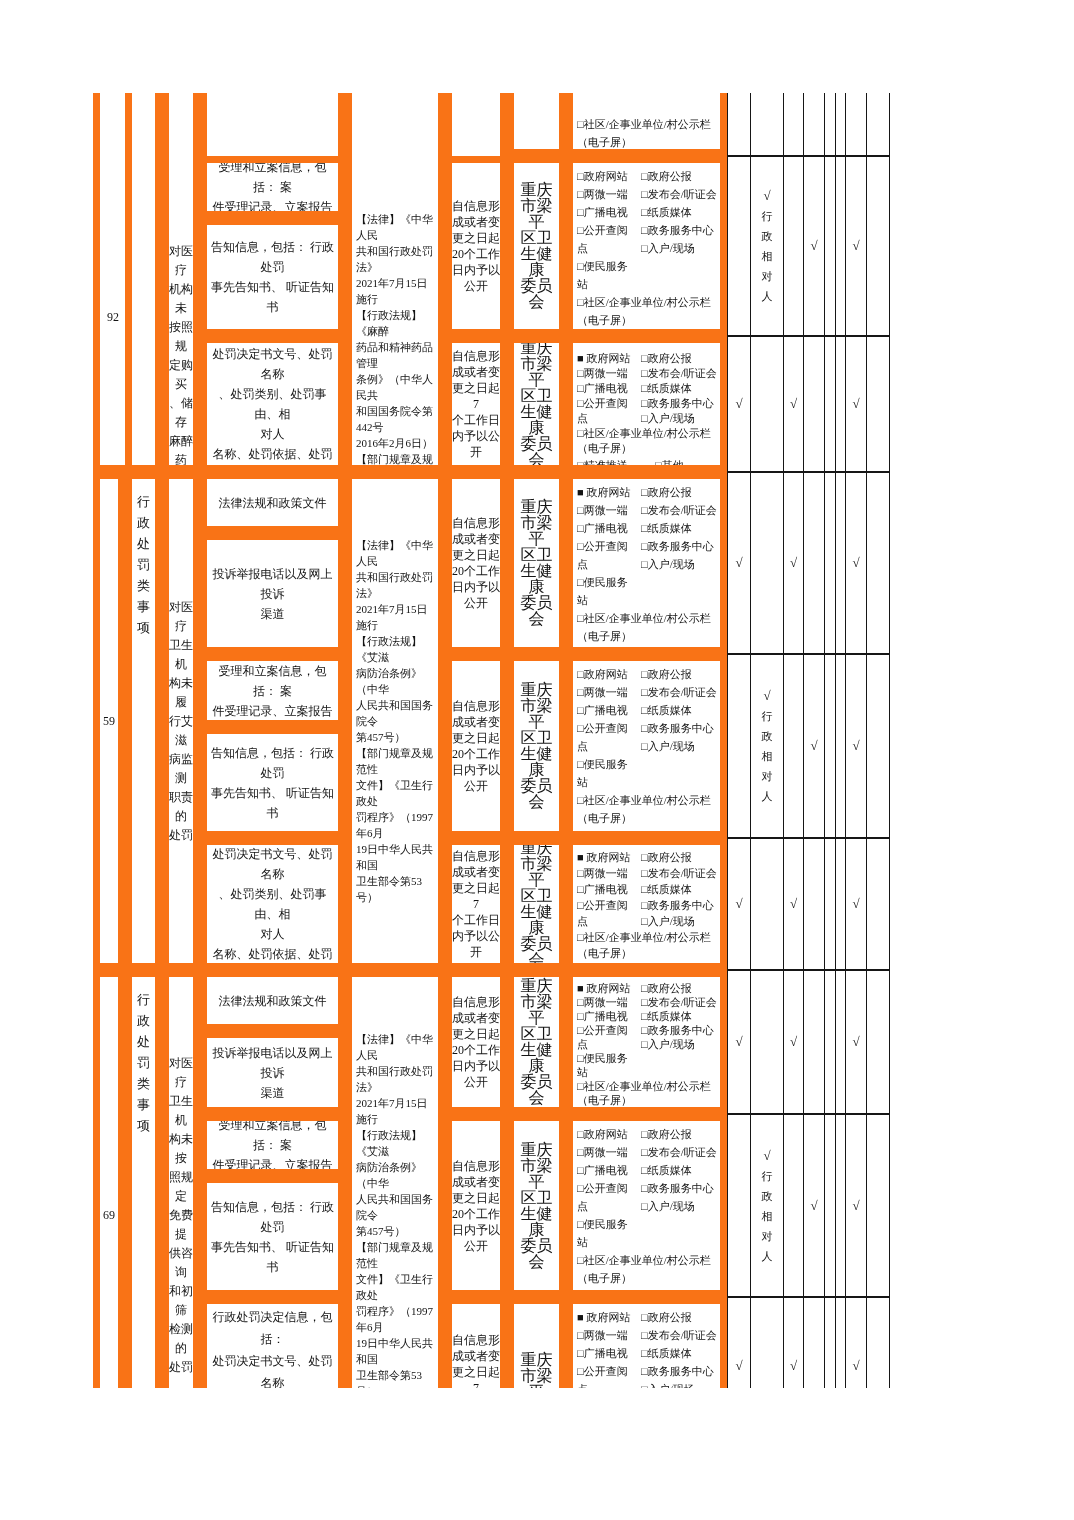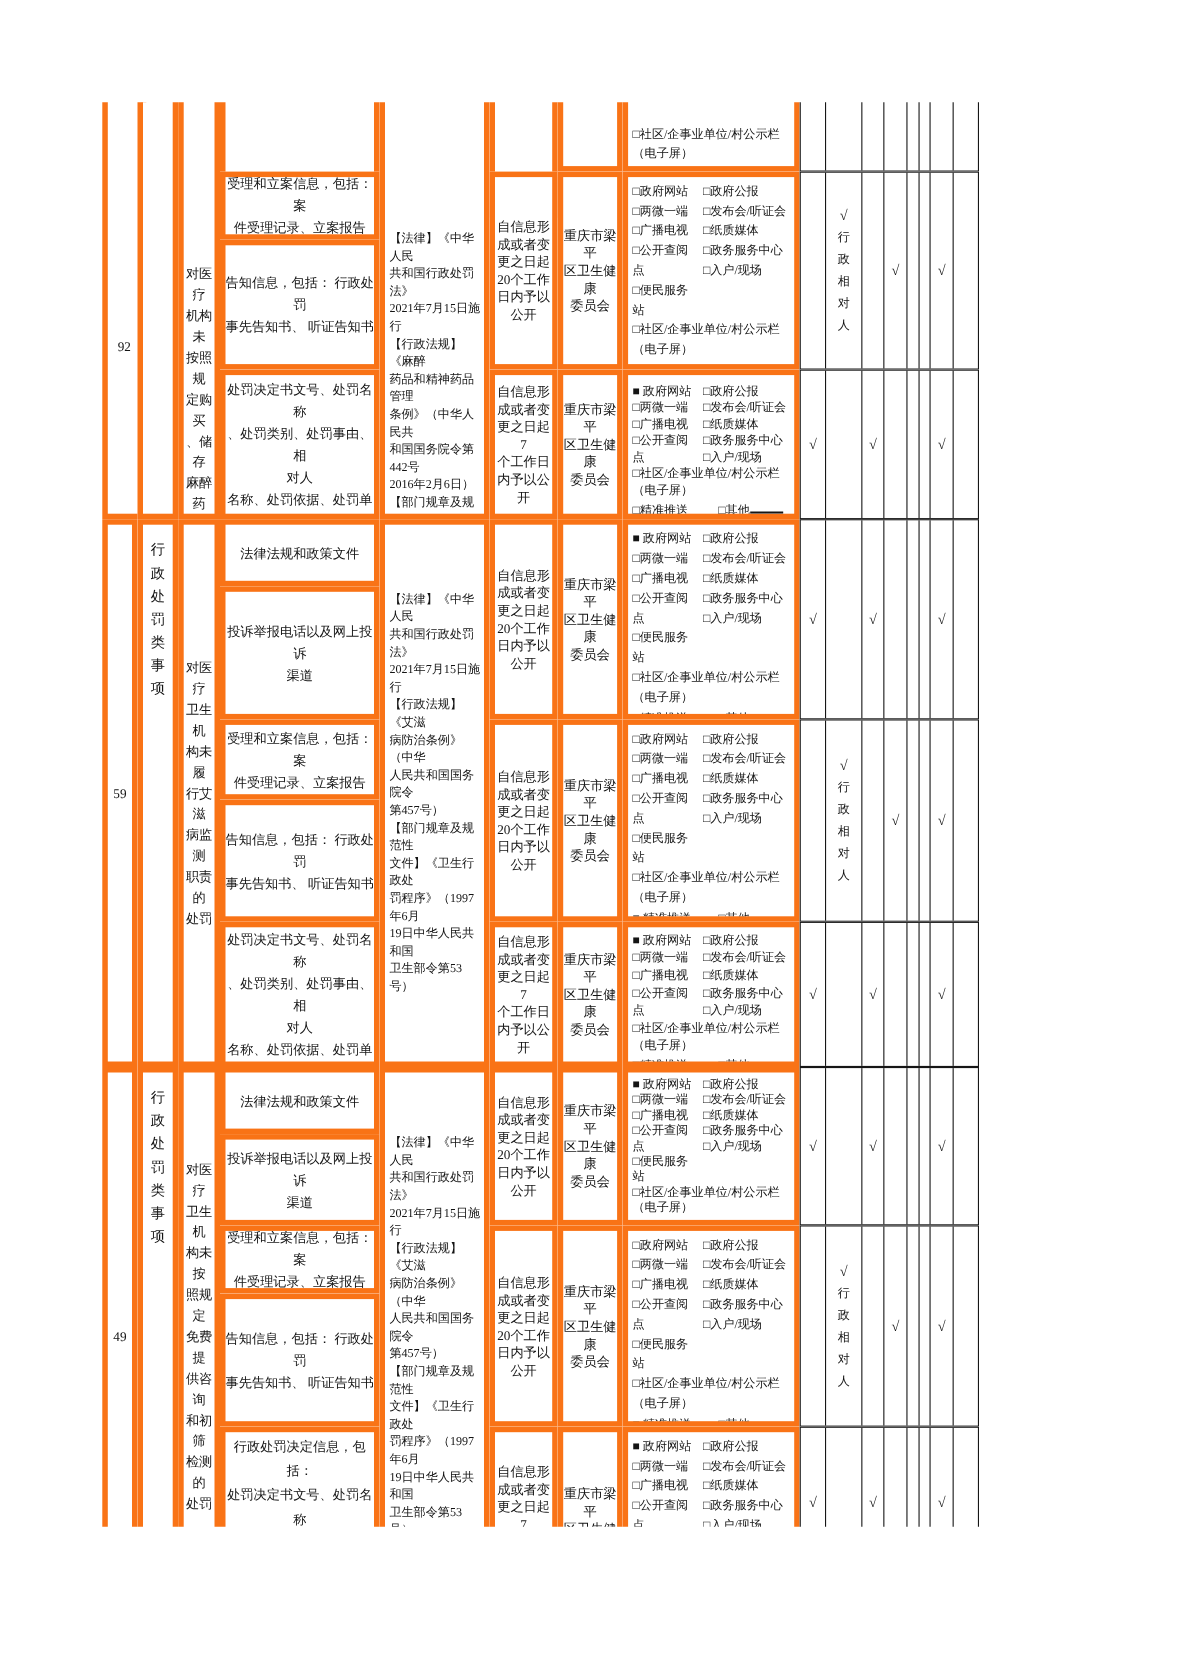--- a/index.html
+++ b/index.html
@@ -1,29 +1,29 @@
 <!DOCTYPE html>
 <html><head>
 <meta charset="utf-8">
 <style>
   html,body{margin:0;padding:0;background:#fff}
   .page{position:relative;width:1074px;height:1520px;background:#fff;
         font-family:"Liberation Serif","DejaVu Serif",serif;color:#141414}
   .vp{position:absolute;left:0;top:93px;width:1074px;height:1295px;overflow:hidden}
-  .cell{position:absolute;box-sizing:border-box;border:5px solid #f97316;overflow:hidden;background:#fff}
+  .cell{position:absolute;box-sizing:border-box;border:7px solid #f97316;overflow:hidden;background:#fff}
   .pre{white-space:pre-line}
   .ctr{display:flex;flex-direction:column;align-items:center;justify-content:center;text-align:center}
   .hctr{display:flex;flex-direction:column;align-items:center;text-align:center}
   .num{font-size:12px}
   .vtext{font-size:13px;line-height:21px}
   .itemtxt{font-size:12px;line-height:19px}
   .info{font-size:12px;line-height:20px}
   .lh22{line-height:22px}
   .timing{font-size:12px;line-height:16px}
-  .org{font-size:12px;line-height:16px}
+  .org{font-size:16px;line-height:16px}
   .legal{font-size:11px;line-height:16px;display:flex;flex-direction:column;padding-left:4px;padding-right:1px;text-align:left}
   .legal.mid{justify-content:center}
   .chs{font-size:11px;padding:4px 2px 2px 4px}
   .chs .cols{display:flex}
   .chs .L{width:64px}
   .chs .R{flex:1}
   .lh18{line-height:18px}.lh16{line-height:16px}.lh15{line-height:15px}.lh14{line-height:14px}
   .pushrow{display:flex;align-items:flex-end}
   .pushrow .p{width:78px}
   .ul{display:inline-block;width:30px;height:11px;border-bottom:2px solid #161616}
@@ -442,21 +442,21 @@
     <div class="nc w4"></div>
     <div class="nc w5"></div>
         <div class="nc w6"></div>
     <div class="nc w7">
           <span class="check">√</span>
         </div>
     <div class="nc w8"></div>
   </div>
 
   <div class="cell ctr num" style="left:93px;top:877px;width:32px;height:490px">
-        <span>49</span>
+        <span>69</span>
       </div>
   <div class="cell hctr vtext" style="left:125px;top:877px;width:37px;height:490px;padding-top:12px">
         <span class="pre">行
 政
 处
 罚
 类
 事
 项</span>
       </div>

